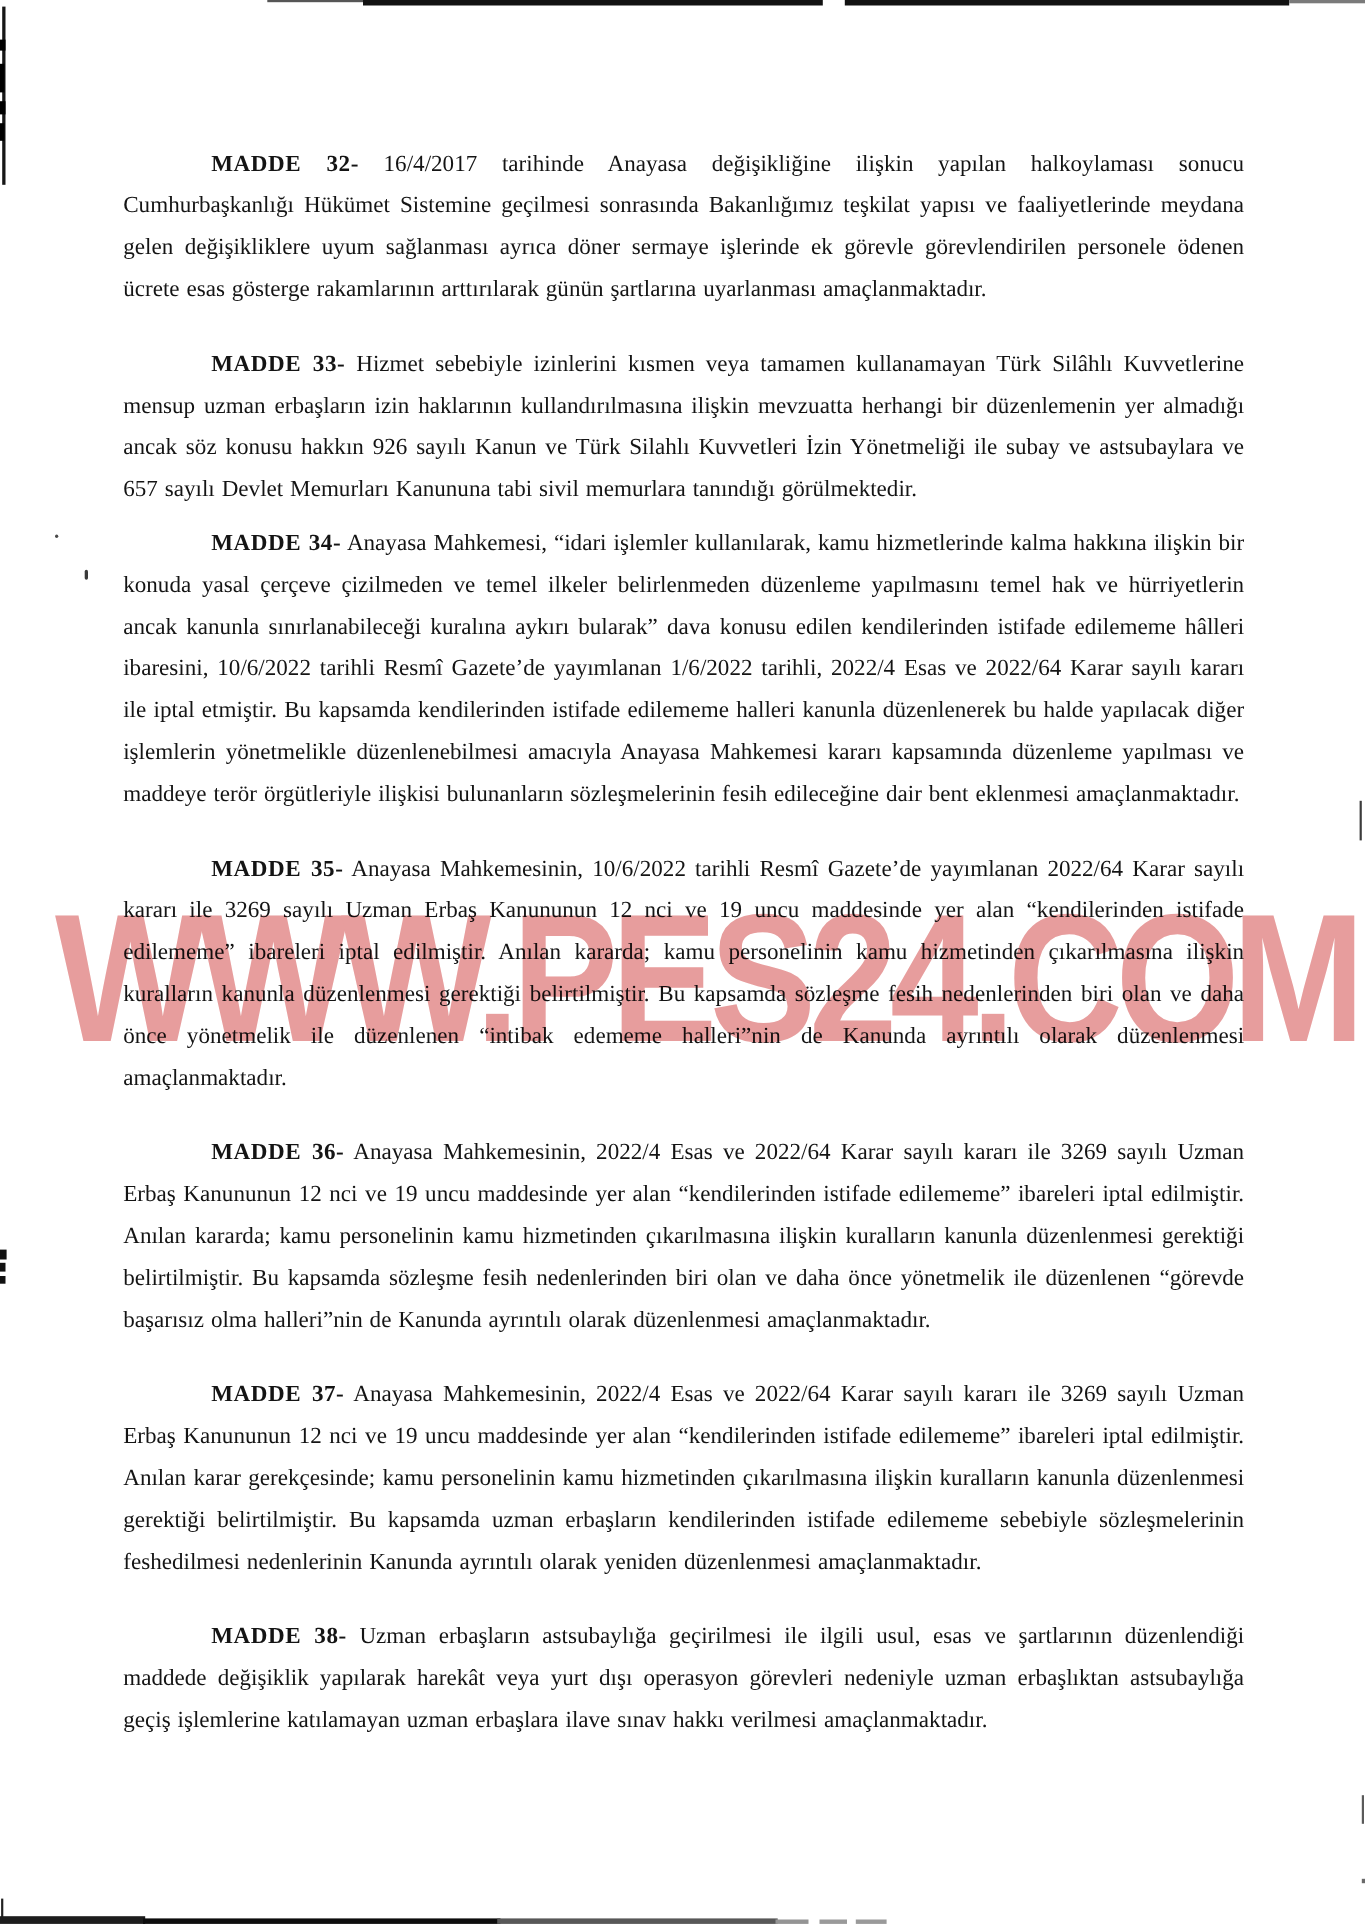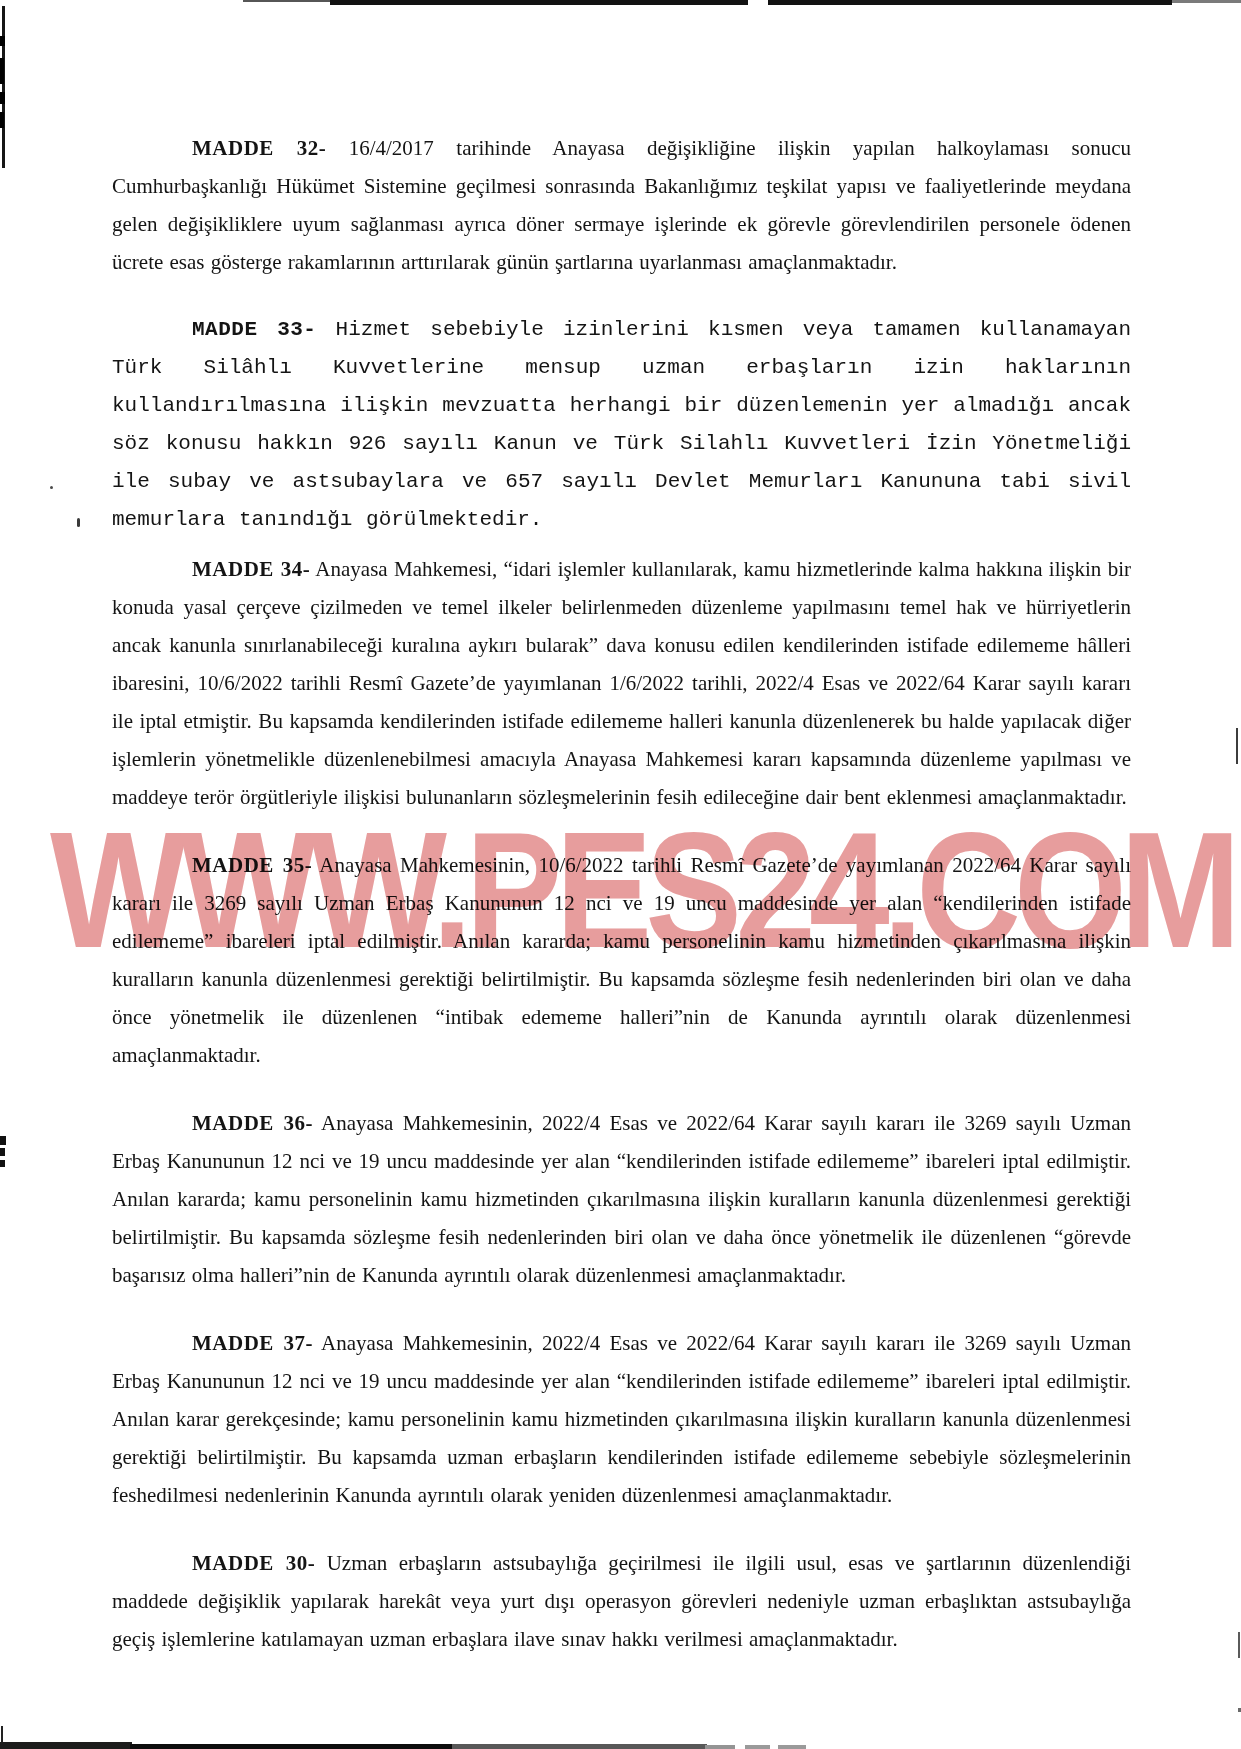--- a/index.html
+++ b/index.html
@@ -21,21 +21,21 @@
   }
   .para {
     font-size: 21px;
     line-height: 38px;
     text-align: justify;
     text-indent: 80px;
     color: #141414;
     margin: 11px 0 30px 0;
     word-spacing: 1px;
   }
-  .para.tight { margin-bottom: 0; font-family: Liberation Mono, monospace; }
+  .para.tight { margin-bottom: 0; }
   .madde-label { font-weight: bold; letter-spacing: 0.5px; }
   .watermark {
     position: absolute;
     left: 50px;
     top: 795px;
     z-index: 2;
     font-family: "Liberation Sans", sans-serif;
     font-weight: bold;
     font-size: 148px;
     letter-spacing: -7px;
@@ -91,21 +91,21 @@
 
 
     <p class="para"><span class="madde-label">MADDE 34-</span><span> Anayasa Mahkemesi, “idari işlemler kullanılarak, kamu hizmetlerinde kalma hakkına ilişkin bir konuda yasal çerçeve çizilmeden ve temel ilkeler belirlenmeden düzenleme yapılmasını temel hak ve hürriyetlerin ancak kanunla sınırlanabileceği kuralına aykırı bularak” dava konusu edilen kendilerinden istifade edilememe hâlleri ibaresini, 10/6/2022 tarihli Resmî Gazete’de yayımlanan 1/6/2022 tarihli, 2022/4 Esas ve 2022/64 Karar sayılı kararı ile iptal etmiştir. Bu kapsamda kendilerinden istifade edilememe halleri kanunla düzenlenerek bu halde yapılacak diğer işlemlerin yönetmelikle düzenlenebilmesi amacıyla Anayasa Mahkemesi kararı kapsamında düzenleme yapılması ve maddeye terör örgütleriyle ilişkisi bulunanların sözleşmelerinin fesih edileceğine dair bent eklenmesi amaçlanmaktadır.</span></p>
 
     <p class="para"><span class="madde-label">MADDE 35-</span><span> Anayasa Mahkemesinin, 10/6/2022 tarihli Resmî Gazete’de yayımlanan 2022/64 Karar sayılı kararı ile 3269 sayılı Uzman Erbaş Kanununun 12 nci ve 19 uncu maddesinde yer alan “kendilerinden istifade edilememe” ibareleri iptal edilmiştir. Anılan kararda; kamu personelinin kamu hizmetinden çıkarılmasına ilişkin kuralların kanunla düzenlenmesi gerektiği belirtilmiştir. Bu kapsamda sözleşme fesih nedenlerinden biri olan ve daha önce yönetmelik ile düzenlenen “intibak edememe halleri”nin de Kanunda ayrıntılı olarak düzenlenmesi amaçlanmaktadır.</span></p>
 
     <p class="para"><span class="madde-label">MADDE 36-</span><span> Anayasa Mahkemesinin, 2022/4 Esas ve 2022/64 Karar sayılı kararı ile 3269 sayılı Uzman Erbaş Kanununun 12 nci ve 19 uncu maddesinde yer alan “kendilerinden istifade edilememe” ibareleri iptal edilmiştir. Anılan kararda; kamu personelinin kamu hizmetinden çıkarılmasına ilişkin kuralların kanunla düzenlenmesi gerektiği belirtilmiştir. Bu kapsamda sözleşme fesih nedenlerinden biri olan ve daha önce yönetmelik ile düzenlenen “görevde başarısız olma halleri”nin de Kanunda ayrıntılı olarak düzenlenmesi amaçlanmaktadır.</span></p>
 
     <p class="para"><span class="madde-label">MADDE 37-</span><span> Anayasa Mahkemesinin, 2022/4 Esas ve 2022/64 Karar sayılı kararı ile 3269 sayılı Uzman Erbaş Kanununun 12 nci ve 19 uncu maddesinde yer alan “kendilerinden istifade edilememe” ibareleri iptal edilmiştir. Anılan karar gerekçesinde; kamu personelinin kamu hizmetinden çıkarılmasına ilişkin kuralların kanunla düzenlenmesi gerektiği belirtilmiştir. Bu kapsamda uzman erbaşların kendilerinden istifade edilememe sebebiyle sözleşmelerinin feshedilmesi nedenlerinin Kanunda ayrıntılı olarak yeniden düzenlenmesi amaçlanmaktadır.</span></p>
 
-    <p class="para"><span class="madde-label">MADDE 30-</span><span> Uzman erbaşların astsubaylığa geçirilmesi ile ilgili usul, esas ve şartlarının düzenlendiği maddede değişiklik yapılarak harekât veya yurt dışı operasyon görevleri nedeniyle uzman erbaşlıktan astsubaylığa geçiş işlemlerine katılamayan uzman erbaşlara ilave sınav hakkı verilmesi amaçlanmaktadır.</span></p>
+    <p class="para"><span class="madde-label">MADDE 38-</span><span> Uzman erbaşların astsubaylığa geçirilmesi ile ilgili usul, esas ve şartlarının düzenlendiği maddede değişiklik yapılarak harekât veya yurt dışı operasyon görevleri nedeniyle uzman erbaşlıktan astsubaylığa geçiş işlemlerine katılamayan uzman erbaşlara ilave sınav hakkı verilmesi amaçlanmaktadır.</span></p>
 
   </div>
 
   <div class="watermark">WWW.PES24.COM</div>
 
   <div class="artifact art-top-a"></div>
   <div class="artifact art-top-b"></div>
   <div class="artifact art-top-gap"></div>
   <div class="artifact art-top-c"></div>
   <div class="artifact art-left-line"></div>

